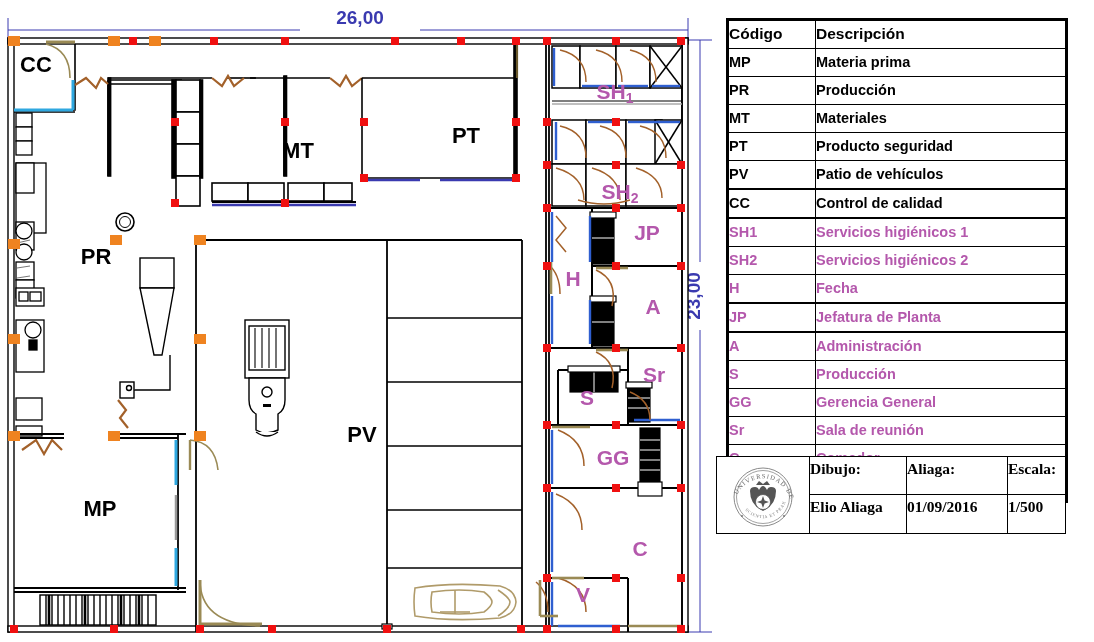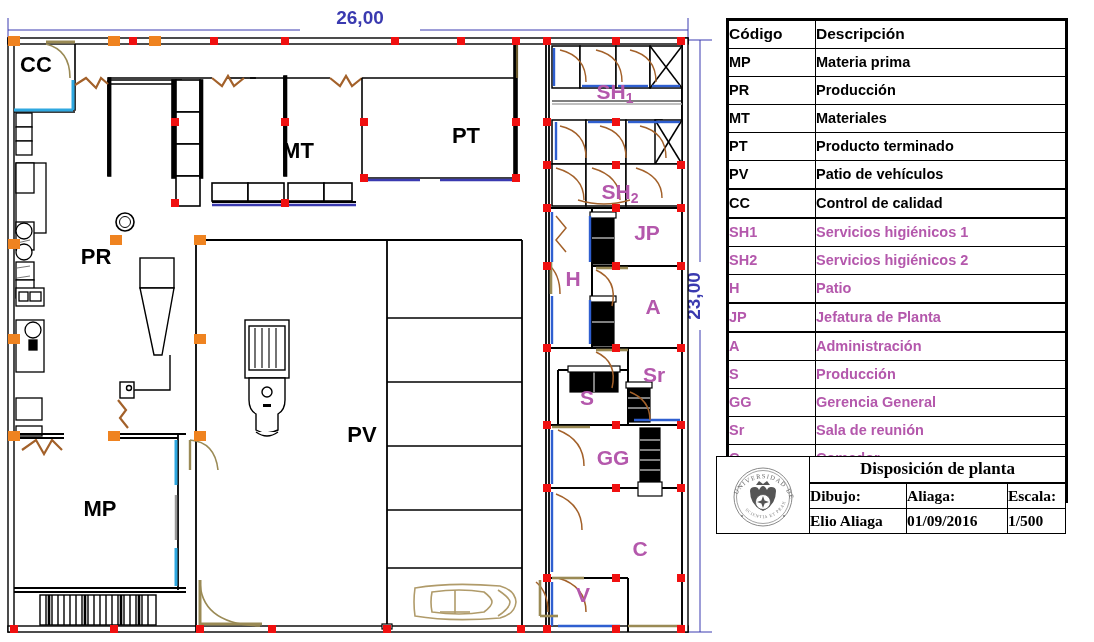--- a/index.html
+++ b/index.html
@@ -516,41 +516,41 @@
           <tr>
             <td class="c-code blk">PR</td>
             <td class="blk">Producción</td>
           </tr>
           <tr>
             <td class="c-code blk">MT</td>
             <td class="blk">Materiales</td>
           </tr>
           <tr>
             <td class="c-code blk">PT</td>
-            <td class="blk">Producto terminado</td>
+            <td class="blk">Producto seguridad</td>
           </tr>
           <tr>
             <td class="c-code blk">PV</td>
             <td class="blk">Patio de vehículos</td>
           </tr>
           <tr class="thick">
             <td class="c-code blk">CC</td>
             <td class="blk">Control de calidad</td>
           </tr>
           <tr>
             <td class="c-code pur">SH1</td>
             <td class="pur">Servicios higiénicos 1</td>
           </tr>
           <tr>
             <td class="c-code pur">SH2</td>
             <td class="pur">Servicios higiénicos 2</td>
           </tr>
           <tr>
             <td class="c-code pur">H</td>
-            <td class="pur">Patio</td>
+            <td class="pur">Fecha</td>
           </tr>
           <tr class="thick">
             <td class="c-code pur">JP</td>
             <td class="pur">Jefatura de Planta</td>
           </tr>
           <tr>
             <td class="c-code pur">A</td>
             <td class="pur">Administración</td>
           </tr>
           <tr>
@@ -602,21 +602,20 @@
           <path d="M37 35 l1.6 4.4 l4.4 1.6 l-4.4 1.6 l-1.6 4.4 l-1.6 -4.4 l-4.4 -1.6
                    l4.4 -1.6 z"></path>
         </g>
         <g fill="#777">
           <circle cx="16" cy="55" r="1"></circle>
             <circle cx="58" cy="55" r="1"></circle>
         </g>
       </svg>
     </div>
     <div id="tb-right">
-      <div id="tb-title">Disposición de planta</div>
       <div class="tb-row r1">
         <div class="tb-cell tb-w1">Dibujo:</div>
         <div class="tb-cell tb-w2">Aliaga:</div>
         <div class="tb-cell tb-w3">Escala:</div>
       </div>
       <div class="tb-row r2">
         <div class="tb-cell tb-w1">Elio Aliaga</div>
         <div class="tb-cell tb-w2">01/09/2016</div>
         <div class="tb-cell tb-w3">1/500</div>
       </div>

